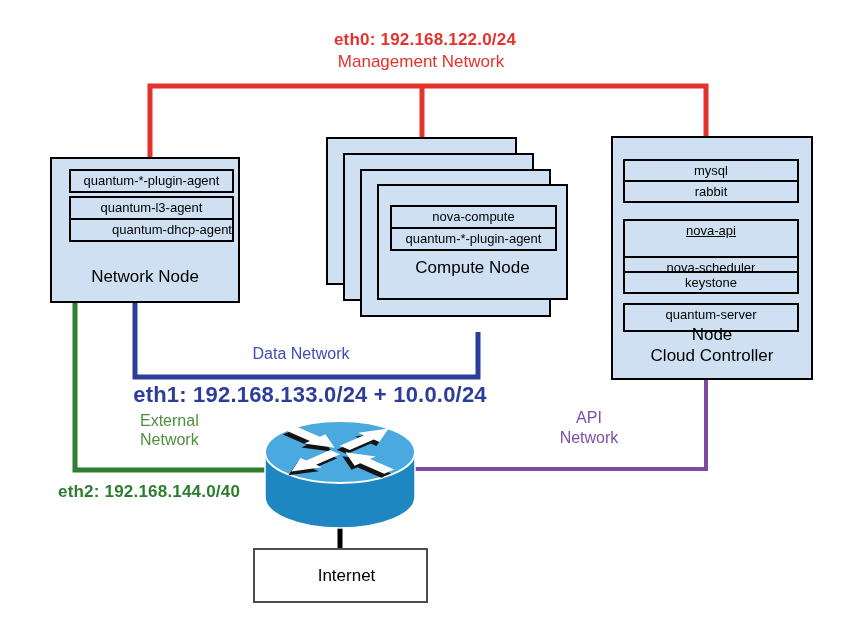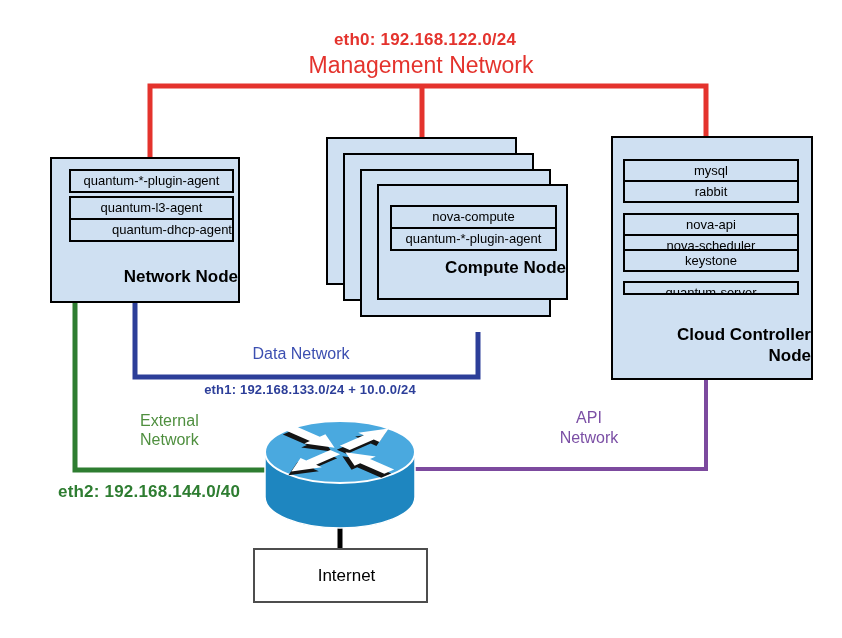--- a/index.html
+++ b/index.html
@@ -15,34 +15,34 @@
     background:var(--color-node_fill);
     border:2px solid #000;
   }
   .svc{
     box-sizing:border-box;background:var(--color-node_fill);
     border:2px solid #000;text-align:center;
     font-size:13px;color:#000;line-height:20px;height:24px;
     overflow:hidden;white-space:nowrap;
   }
   .node-label{
-    position:absolute;left:0;right:0;text-align:right;
-    font-size:17px;color:#000;line-height:21px;font-weight:bold;
+    position:absolute;left:0;right:0;text-align:center;
+    font-size:17px;color:#000;line-height:21px;
   }
   .stack-layer{position:absolute;box-sizing:border-box;background:var(--color-node_fill);border:2px solid #000;}
 
   
   .lbl{position:absolute;white-space:nowrap;}
   .center{transform:translateX(-50%);text-align:center;}
   .bold{font-weight:700;letter-spacing:.2px;}
 
   .mgmt-eth{color:var(--color-management);font-size:17px;}
-  .mgmt-name{color:var(--color-management);font-size:23px;}
+  .mgmt-name{color:var(--color-management);font-size:17px;}
   .data-name{color:var(--color-data_text);font-size:16px;}
-  .data-eth{color:var(--color-data);font-size:13px;}
+  .data-eth{color:var(--color-data);font-size:22px;}
   .ext-name{color:var(--color-external_text);font-size:16px;line-height:19px;}
   .ext-eth{color:var(--color-external);font-size:17px;}
   .api-name{color:var(--color-api_text);font-size:16px;line-height:20px;}
   .api-eth{color:var(--color-api_eth_text);font-size:17px;}
 
   .internet-box{
     position:absolute;left:253px;top:548px;width:175px;height:55px;
     box-sizing:border-box;background:#fff;border:2px solid #4d4d4d;
     display:flex;align-items:center;justify-content:center;
     font-size:17px;color:#000;padding-left:12px;
@@ -115,28 +115,28 @@
       <div class="svc" style="margin-bottom:0;" data-name="service-box">nova-compute</div>
       <div class="svc" style="margin-top:-2px;" data-name="service-box">quantum-*-plugin-agent</div>
     </div>
     <div class="node-label" style="bottom:20px;" data-name="compute-node-label">Compute Node</div>
   </div>
 
   <div class="node" style="left:611px;top:136px;width:202px;height:244px;" data-name="cloud-controller-node-box">
     <div style="position:absolute;left:10px;top:21px;width:176px;">
       <div class="svc" style="height:23px;line-height:19px;" data-name="service-box">mysql</div>
       <div class="svc" style="height:23px;line-height:19px;margin-top:-2px;" data-name="service-box">rabbit</div>
-      <div class="svc" style="height:23px;line-height:19px;margin-top:10px;" data-name="service-box">nova-api</div>
+      <div class="svc" style="height:39px;line-height:19px;margin-top:16px;text-decoration:underline;" data-name="service-box">nova-api</div>
       <div class="svc" style="height:17px;line-height:19px;margin-top:-2px;" data-name="service-box">nova-scheduler</div>
       <div class="svc" style="height:23px;line-height:19px;margin-top:-2px;" data-name="service-box">keystone</div>
-      <div class="svc" style="height:14px;line-height:19px;margin-top:9px;" data-name="service-box">quantum-server</div>
+      <div class="svc" style="height:29px;line-height:19px;margin-top:9px;" data-name="service-box">quantum-server</div>
     </div>
     <div class="node-label" style="bottom:12px;">
+      <div data-name="cloud-controller-label-line2">Node</div>
       <div data-name="cloud-controller-label-line1">Cloud Controller</div>
-      <div data-name="cloud-controller-label-line2">Node</div>
     </div>
   </div>
 
   <div class="lbl center data-name" style="left:301px;top:345px;" data-name="data-network-name-label">Data Network</div>
   <div class="lbl center bold data-eth" style="left:310px;top:382px;" data-name="data-network-eth-label">eth1: 192.168.133.0/24 + 10.0.0/24</div>
 
   <div class="lbl ext-name" style="left:140px;top:411px;" data-name="external-network-name-label">
     <div data-name="external-network-name-line1">External</div>
     <div data-name="external-network-name-line2">Network</div>
   </div>

